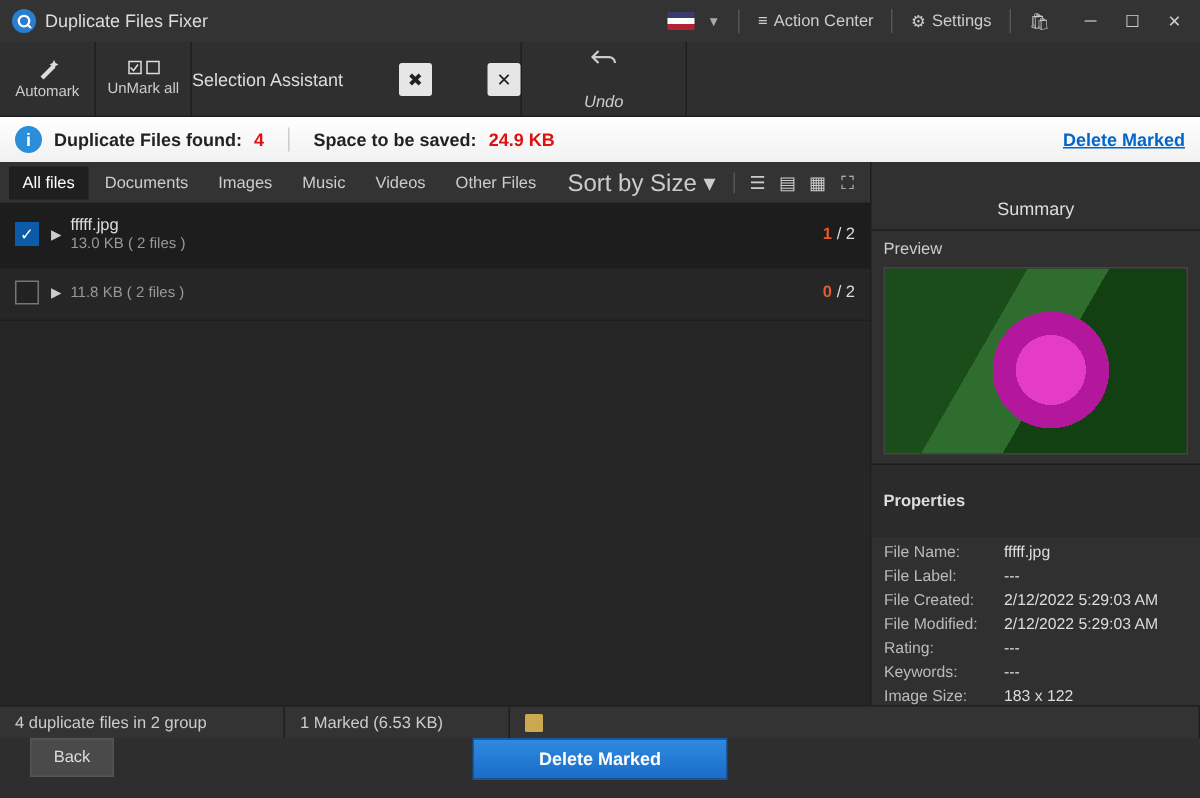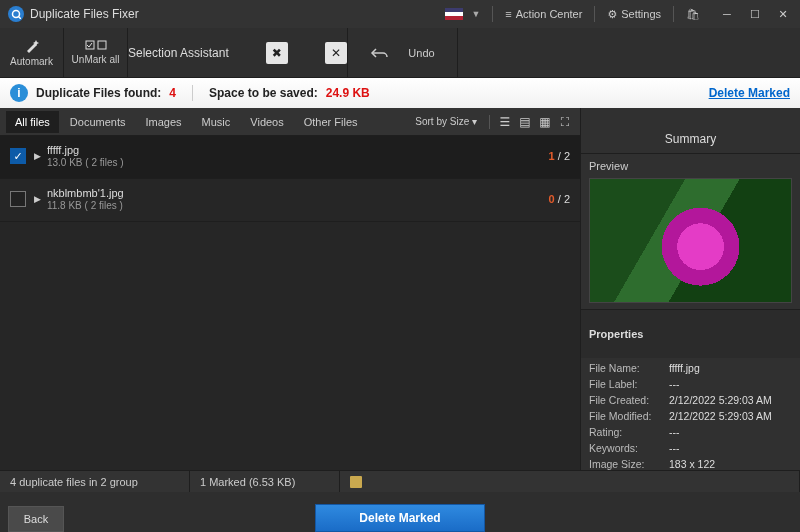--- a/index.html
+++ b/index.html
@@ -73,27 +73,28 @@
   width:22px; height:22px;
   background:#e6e6e6;
   border-radius:2px;
   display:flex;align-items:center;justify-content:center;
   color:#222; font-size:12px;
   cursor:pointer;
 }
 .undo {
   width:110px;
   display:flex;
-  flex-direction:row;
+  flex-direction:column;
   align-items:center;
   justify-content:center;
   gap:18px;
   color:#ccc;
   cursor:pointer;
   border-right:1px solid #1e1e1e;
+  font-style:italic;
 }
 .toolbar-rest { flex:1; }
 
 
 .infobar {
   height:30px;
   background:linear-gradient(#fff,#f1f1f1);
   display:flex;
   align-items:center;
   padding:0 10px;
@@ -143,21 +144,21 @@
   border-bottom:1px solid #1e1e1e;
 }
 .ftab {
   padding:5px 9px;
   color:#ccc;
   cursor:pointer;
   font-size:11px;
 }
 .ftab.active { background:#1f1f1f; color:#fff; }
 .filetabs .spacer { flex:1; }
-.sortby { color:#ccc; font-size:10px; margin-right:6px; cursor:pointer; }
+.sortby { color:#ccc; font-size:16px; margin-right:6px; cursor:pointer; }
 .viewico { width:18px;height:18px; color:#ccc; display:flex;align-items:center;justify-content:center; cursor:pointer; font-size:12px; }
 .viewsep { width:1px;height:14px;background:#555;margin:0 4px; }
 
 
 .filelist {
   flex:1;
   background:#262626;
   overflow:auto;
 }
 .group {
@@ -242,22 +243,22 @@
 }
 .status .cell { padding:0 10px; border-right:1px solid #1e1e1e; height:100%; display:flex;align-items:center; gap:6px; }
 .status .cell.path { flex:1; }
 .status .fico { width:12px;height:12px; background:#caa94f; border-radius:1px; }
 
 
 .bottom {
   height:40px;
   background:#2e2e2e;
   display:flex;
-  align-items:flex-end;
-  padding:0 8px;
+  align-items:flex-start;
+  padding:0 20px;
 }
 .backbtn {
   width:56px;height:26px;
   background:#4a4a4a;
   color:#ddd;
   border:1px solid #555;
   display:flex;align-items:center;justify-content:center;
   cursor:pointer;
   font-size:11px;
 }
@@ -389,21 +390,20 @@
           <div class="gmeta">13.0 KB  ( 2 files )</div>
         </div>
         <div class="count">
           <span class="m">1</span><span class="t"> / </span><span class="t">2</span>
         </div>
       </div>
       <div class="group g2">
         <div class="cbwrap"></div>
         <span class="disc">▶</span>
         <div class="ginfo">
-          <div class="gname">nkblmbmb'1.jpg</div>
           <div class="gmeta">11.8 KB  ( 2 files )</div>
         </div>
         <div class="count">
           <span class="m">0</span><span class="t"> / </span><span class="t">2</span>
         </div>
       </div>
     </div>
   </div>
 
   <div class="right">

